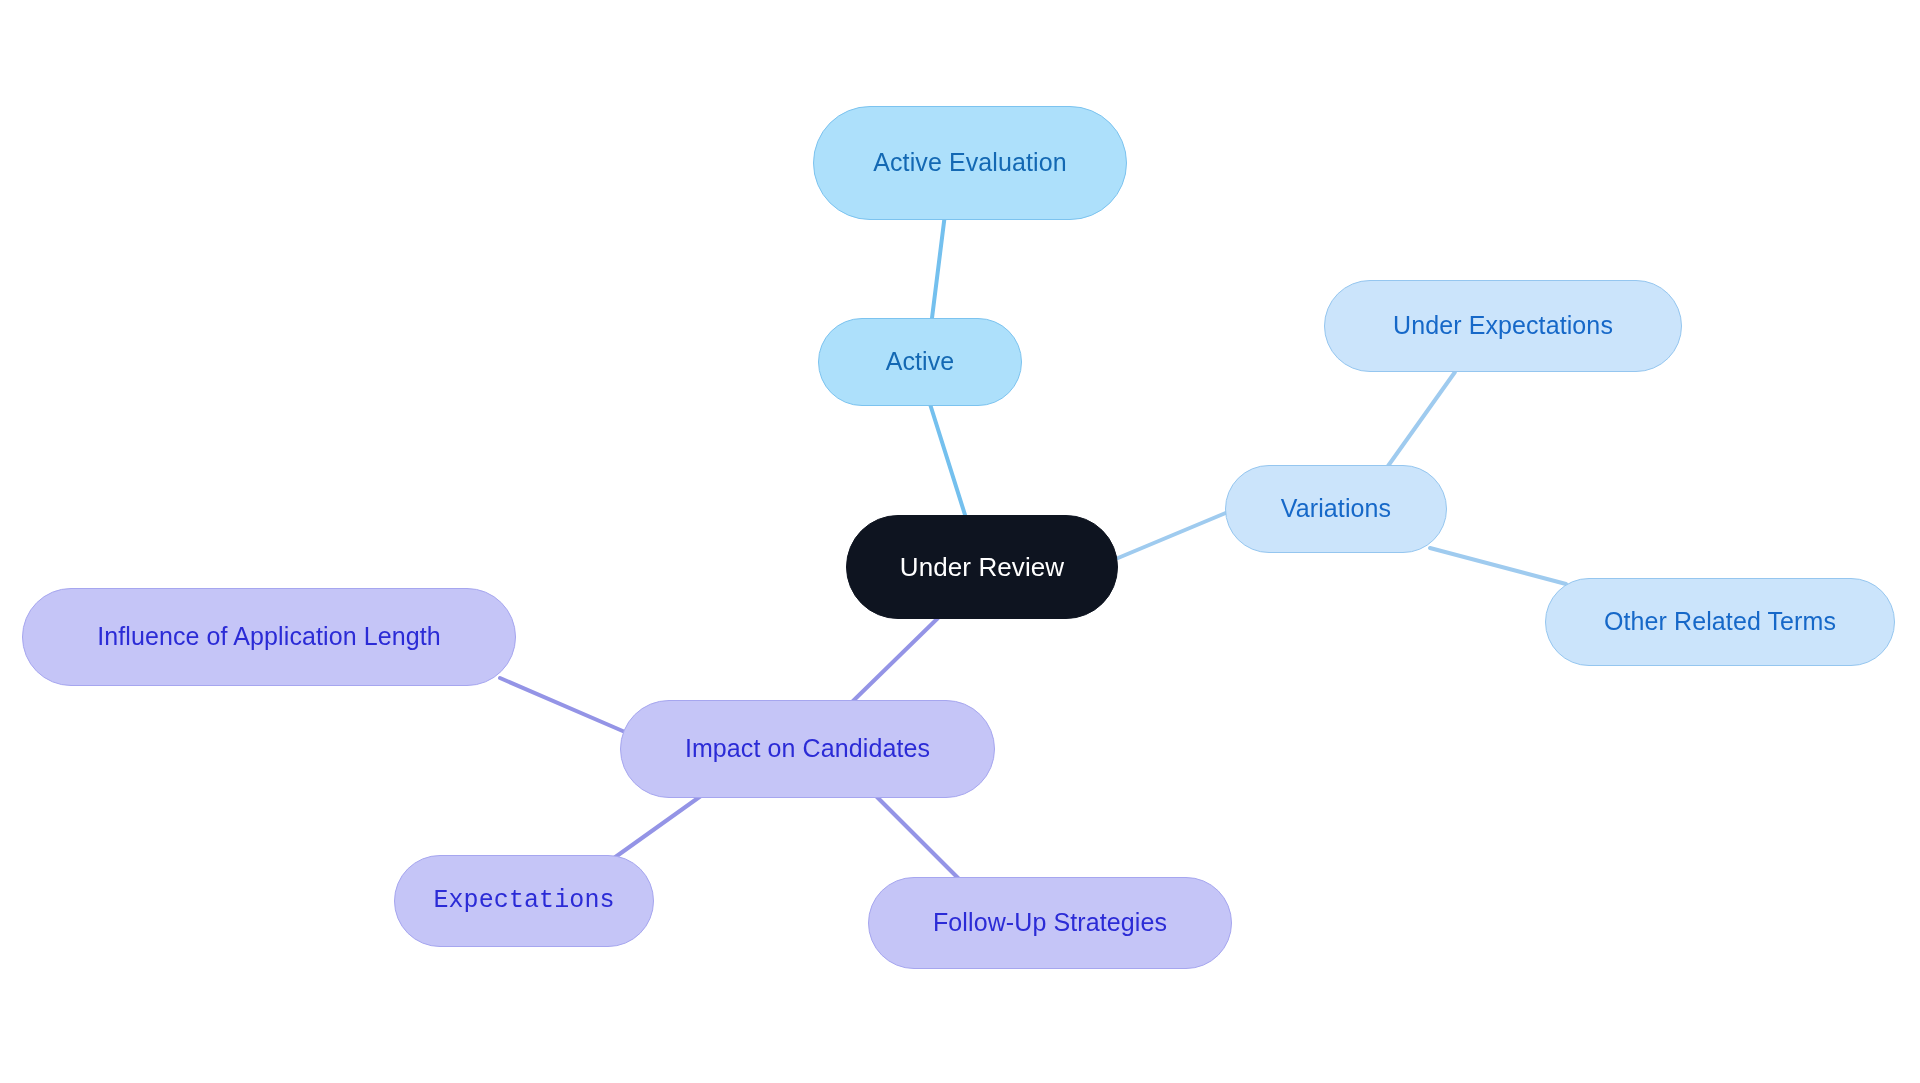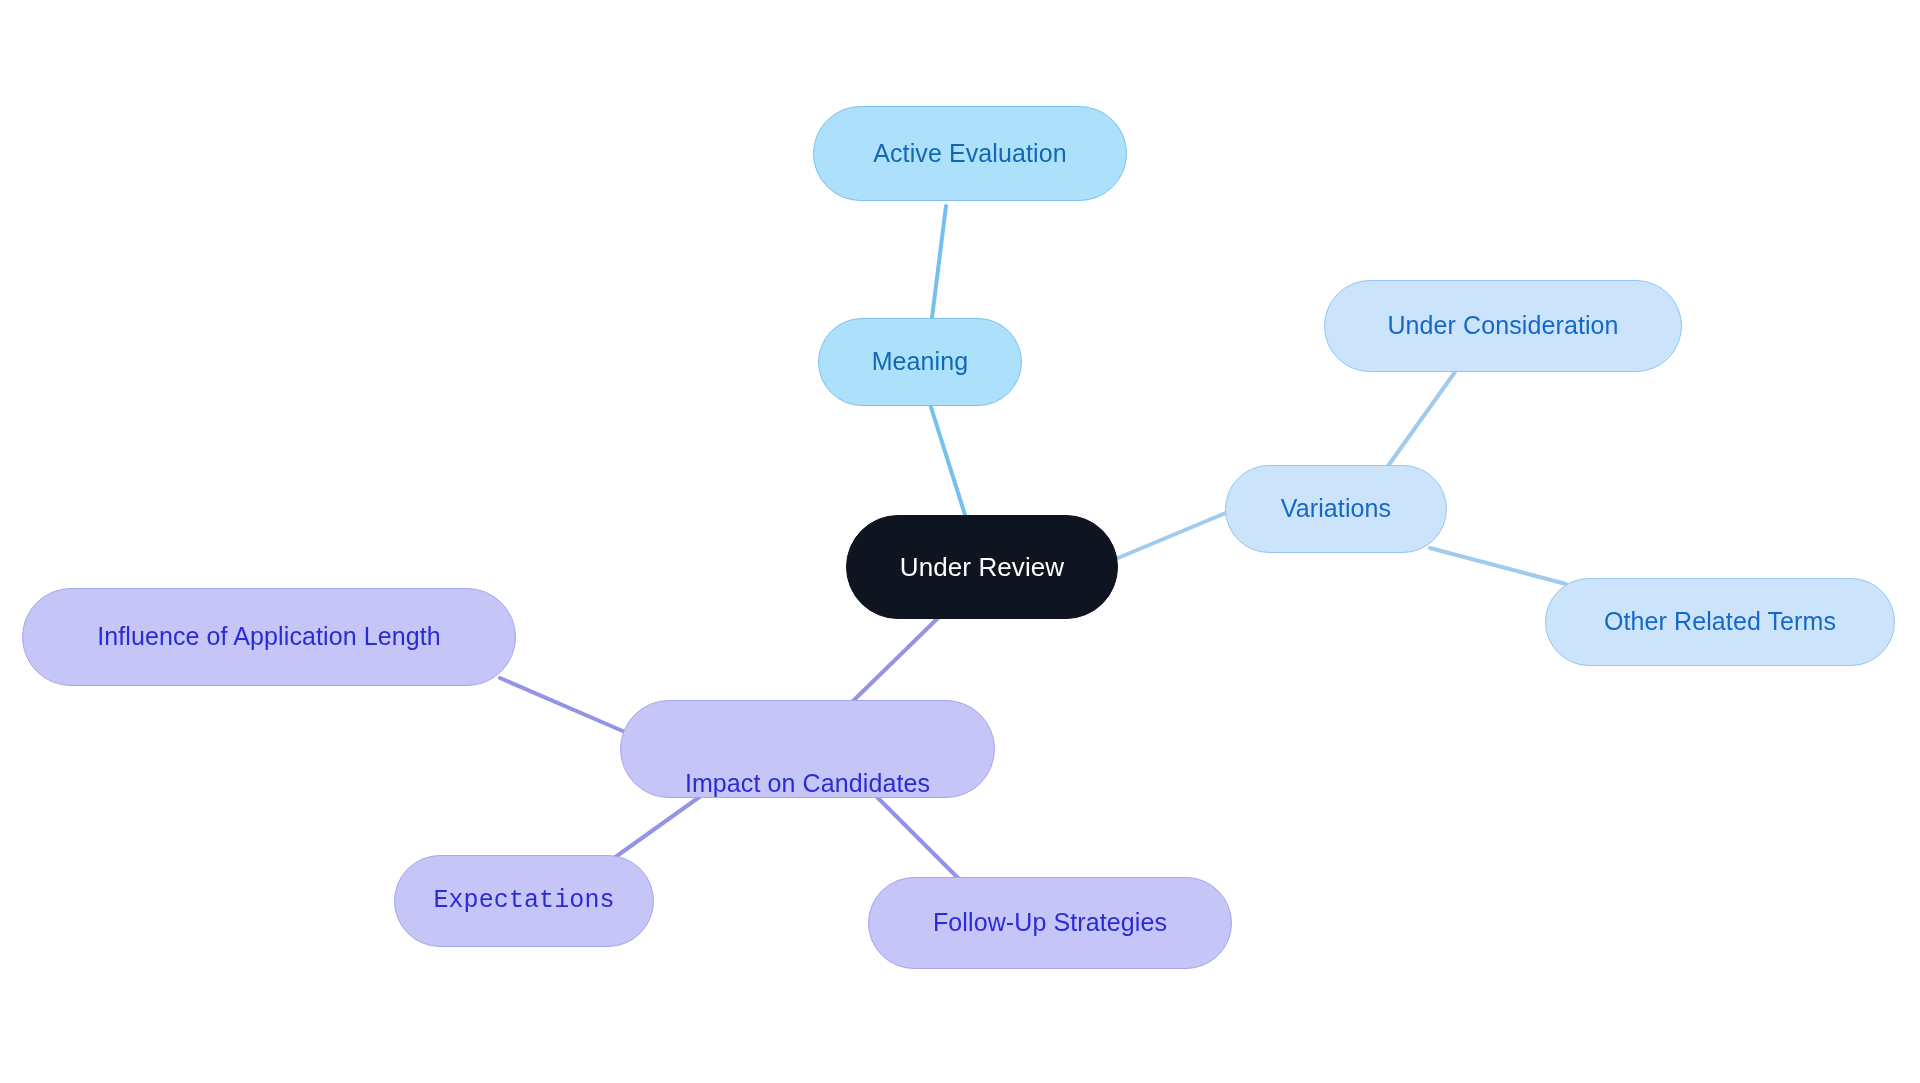--- a/index.html
+++ b/index.html
@@ -88,35 +88,35 @@
       <line x1="938" y1="618" x2="852" y2="702" stroke="#9494e6" stroke-width="4" stroke-linecap="round"></line>
       <line x1="625" y1="732" x2="500" y2="678" stroke="#9494e6" stroke-width="4" stroke-linecap="round"></line>
       <line x1="705" y1="793" x2="614" y2="858" stroke="#9494e6" stroke-width="4" stroke-linecap="round"></line>
       <line x1="873" y1="793" x2="960" y2="880" stroke="#9494e6" stroke-width="4" stroke-linecap="round"></line>
     </svg>
   <div id="node-layer">
       <div class="node node--root" style="left: 846px; top: 515px; width: 272px; height: 104px;">
         <span class="node-label">Under Review</span>
       </div>
       <div class="node node--blue-mid" style="left: 818px; top: 318px; width: 204px; height: 88px;">
-        <span class="node-label">Meaning</span>
+        <span class="node-label">Active</span>
       </div>
-      <div class="node node--blue-mid" style="left: 813px; top: 106px; width: 314px; height: 95px;">
+      <div class="node node--blue-mid" style="left: 813px; top: 106px; width: 314px; height: 114px;">
         <span class="node-label">Active Evaluation</span>
       </div>
       <div class="node node--blue-pale" style="left: 1225px; top: 465px; width: 222px; height: 88px;">
         <span class="node-label">Variations</span>
       </div>
       <div class="node node--blue-pale" style="left: 1324px; top: 280px; width: 358px; height: 92px;">
-        <span class="node-label">Under Consideration</span>
+        <span class="node-label">Under Expectations</span>
       </div>
       <div class="node node--blue-pale" style="left: 1545px; top: 578px; width: 350px; height: 88px; text-align: center;">
         <span class="node-label">Other Related Terms</span>
       </div>
-      <div class="node node--purple" style="left: 620px; top: 700px; width: 375px; height: 98px; align-items: flex-end;">
+      <div class="node node--purple" style="left: 620px; top: 700px; width: 375px; height: 98px;">
         <span class="node-label">Impact on Candidates</span>
       </div>
       <div class="node node--purple" style="left: 22px; top: 588px; width: 494px; height: 98px;">
         <span class="node-label">Influence of Application Length</span>
       </div>
       <div class="node node--purple" style="left: 394px; top: 855px; width: 260px; height: 92px; font-family: Liberation Mono, monospace;">
         <span class="node-label">Expectations</span>
       </div>
       <div class="node node--purple" style="left: 868px; top: 877px; width: 364px; height: 92px;">
         <span class="node-label">Follow-Up Strategies</span>

